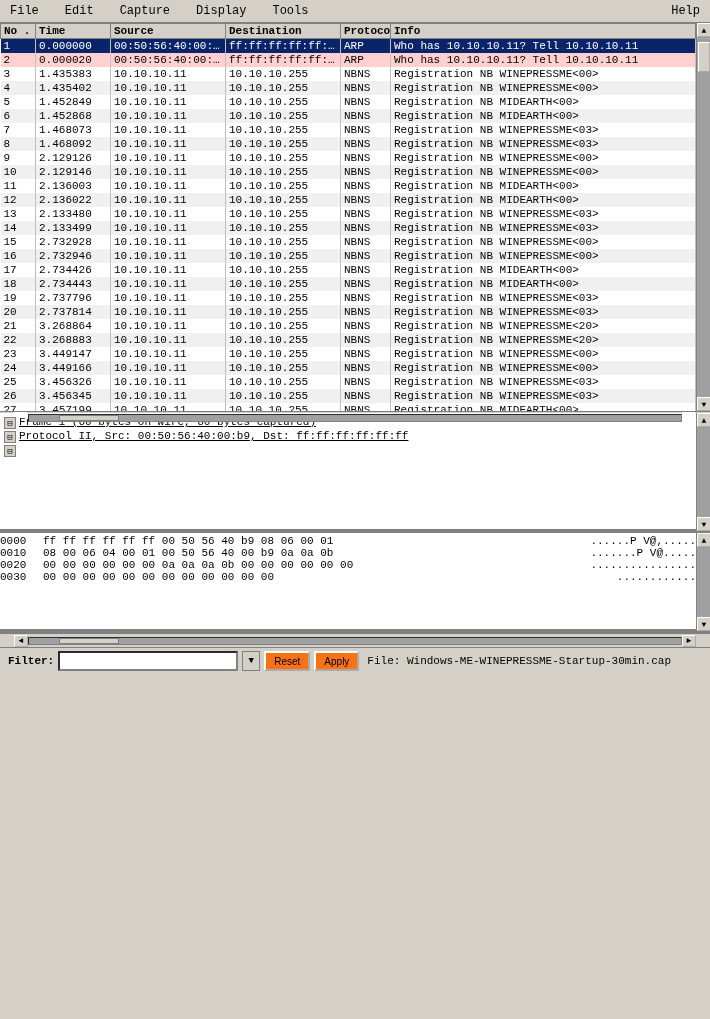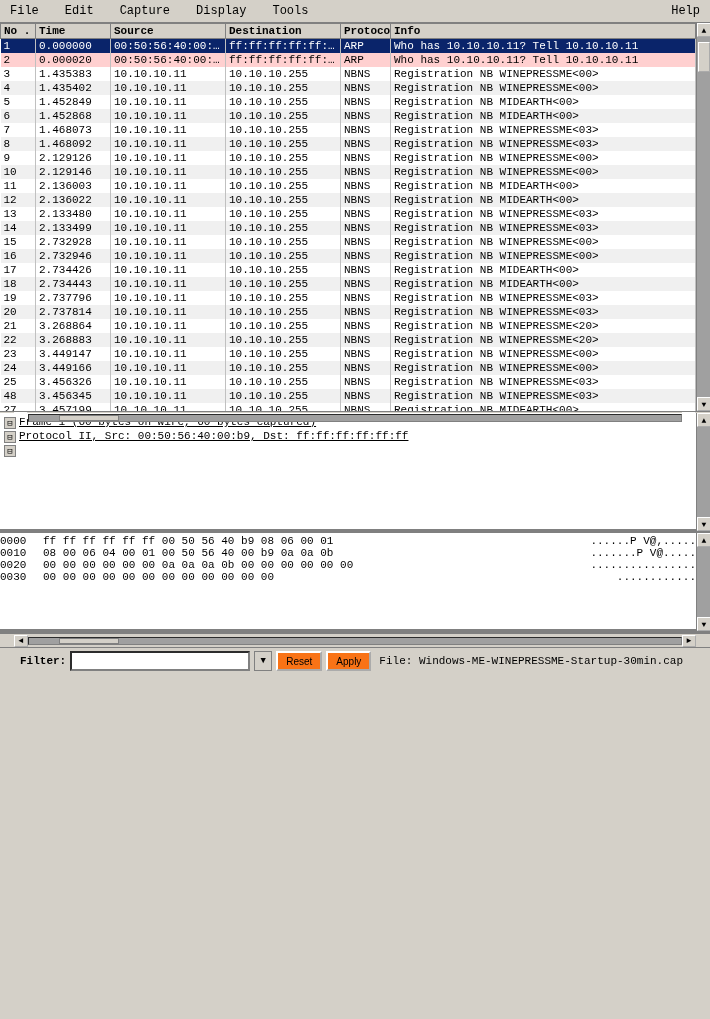--- a/index.html
+++ b/index.html
@@ -48,21 +48,21 @@
     .hex-panel { height: 100px; border-bottom: 2px solid #808080; background: white; overflow-y: auto; padding: 2px 0; }
     .hex-line { font-size: 11px; font-family: 'Courier New', Courier, monospace; display: flex; gap: 8px; }
     .hex-offset { color: #000; width: 35px; }
     .hex-bytes { color: #000; flex: 1; }
     .hex-ascii { color: #000; }
 
     
     .bottom-hscroll { height: 14px; background: #d4d0c8; border-top: 1px solid #808080; display: flex; align-items: center; padding: 0 14px; }
 
     
-    .filter-bar { display: flex; align-items: center; padding: 3px 20px; background: #d4d0c8; border-top: 1px solid #808080; gap: 4px; }
+    .filter-bar { display: flex; align-items: center; padding: 3px 8px; background: #d4d0c8; border-top: 1px solid #808080; gap: 4px; }
     .filter-label { font-size: 11px; font-weight: bold; }
     .filter-input { flex: 0 0 180px; height: 20px; border: 2px inset #808080; font-size: 11px; font-family: 'Courier New', Courier, monospace; padding: 1px 3px; background: white; }
     .filter-dropdown { width: 18px; height: 20px; background: #d4d0c8; border: 1px solid #808080; cursor: pointer; display: flex; align-items: center; justify-content: center; font-size: 9px; }
     .filter-btn { height: 20px; padding: 1px 8px; background: #f97316; border: 2px outset #ffffff; font-size: 10px; cursor: pointer; }
     .file-label { font-size: 11px; margin-left: 4px; }
 
     
     .right-scrollbar { width: 14px; background: #d4d0c8; border-left: 1px solid #808080; display: flex; flex-direction: column; }
     .scrollbar-btn { width: 14px; height: 14px; background: #d4d0c8; border: 1px outset #ffffff; display: flex; align-items: center; justify-content: center; cursor: pointer; font-size: 8px; flex-shrink: 0; }
     .scrollbar-track { flex: 1; background: #a0a0a0; position: relative; }
@@ -304,21 +304,21 @@
               </tr>
               <tr>
                 <td>25</td>
                 <td>3.456326</td>
                 <td>10.10.10.11</td>
                 <td>10.10.10.255</td>
                 <td>NBNS</td>
                 <td>Registration NB WINEPRESSME&lt;03&gt;</td>
               </tr>
               <tr>
-                <td>48</td>
+                <td>26</td>
                 <td>3.456345</td>
                 <td>10.10.10.11</td>
                 <td>10.10.10.255</td>
                 <td>NBNS</td>
                 <td>Registration NB WINEPRESSME&lt;03&gt;</td>
               </tr>
               <tr>
                 <td>27</td>
                 <td>3.457199</td>
                 <td>10.10.10.11</td>

